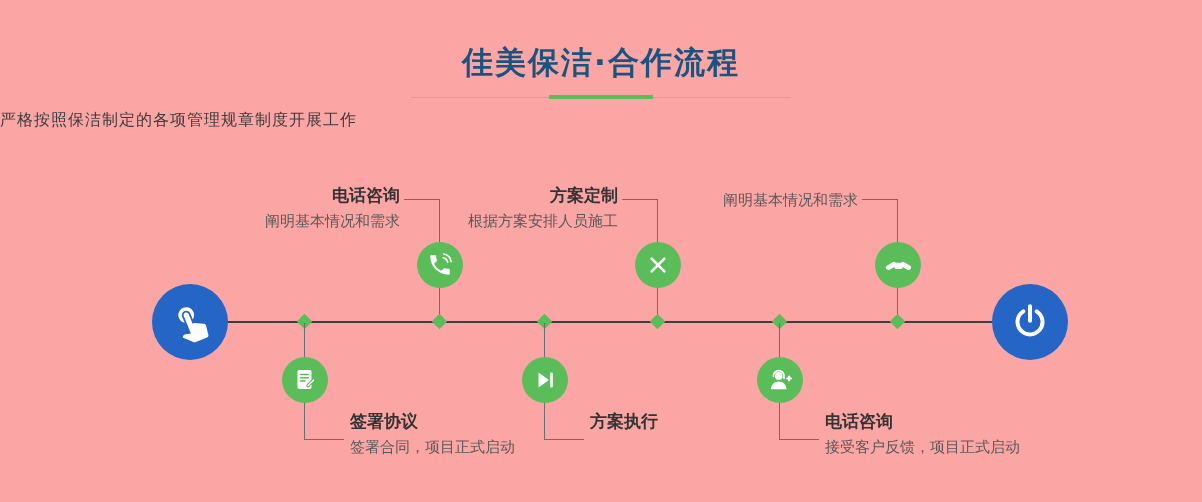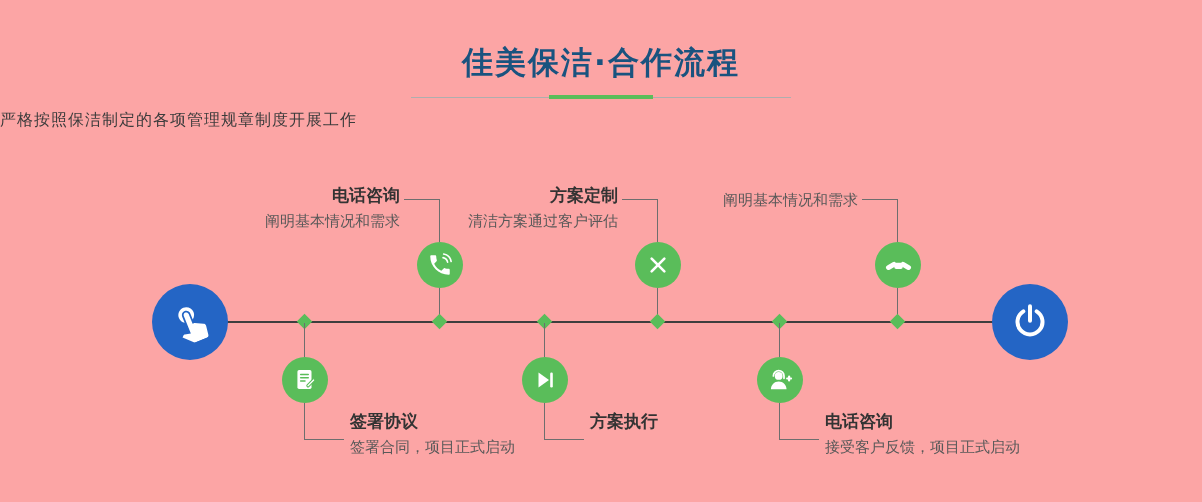--- a/index.html
+++ b/index.html
@@ -91,21 +91,21 @@
       <svg width="26" height="26" viewBox="0 0 24 24" fill="#ffffff">
         <rect x="10.8" y="2.5" width="2.4" height="19" rx="1.2" transform="rotate(45 12 12)"></rect>
         <rect x="10.8" y="2.5" width="2.4" height="19" rx="1.2" transform="rotate(-45 12 12)"></rect>
       </svg>
     </span>
   </div>
   <div class="vline" style="left:657px;top:288px;height:33px"></div>
   <div class="diamond" style="left:652px"></div>
   <div class="label-top" style="right:584px">
     <div class="step-title">方案定制</div>
-    <div class="step-desc">清洁方案通过客户评估</div>
+    <div class="step-desc">根据方案安排人员施工</div>
   </div>
 
   <div class="hline" style="left:862px;top:199px;width:36px"></div>
   <div class="vline" style="left:897px;top:199px;height:43px"></div>
   <div class="node" style="left:875px;top:242px">
     <span>
       <svg width="27" height="27" viewBox="0 0 24 24" fill="#ffffff">
         <rect x="0.5" y="10.2" width="10" height="4.4" rx="2.2" transform="rotate(-30 5.5 12.4)"></rect>
         <rect x="13.5" y="10.2" width="10" height="4.4" rx="2.2" transform="rotate(30 18.5 12.4)"></rect>
         <rect x="8.2" y="9.6" width="7.6" height="5.6" rx="1.8"></rect>

